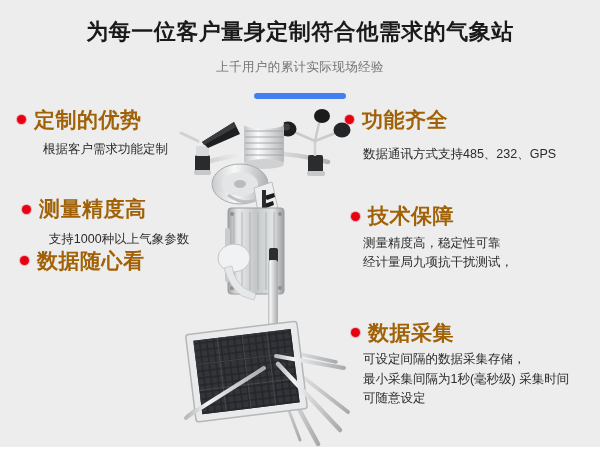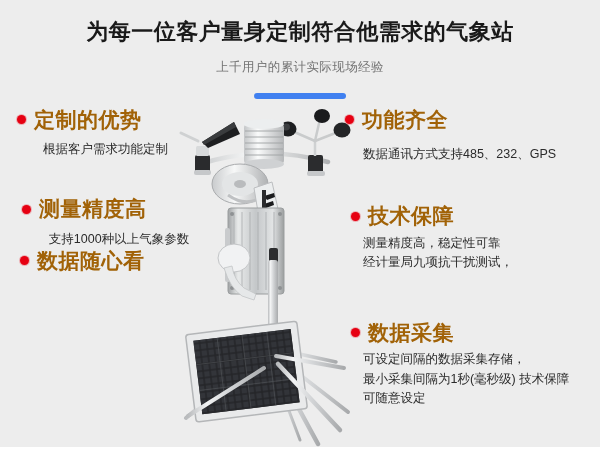--- a/index.html
+++ b/index.html
@@ -330,20 +330,20 @@
       </div>
     </div>
 
     <div class="feature f3">
       <div class="feat-head">
         <span class="bullet"></span>
         <span class="feat-title">数据采集</span>
       </div>
       <div class="feat-desc">
         <div>可设定间隔的数据采集存储，</div>
-        <div>最小采集间隔为1秒(毫秒级) 技术保障</div>
+        <div>最小采集间隔为1秒(毫秒级) 采集时间</div>
         <div>可随意设定</div>
       </div>
     </div>
 
   </div>
 
 </div>
 
 </body></html>

